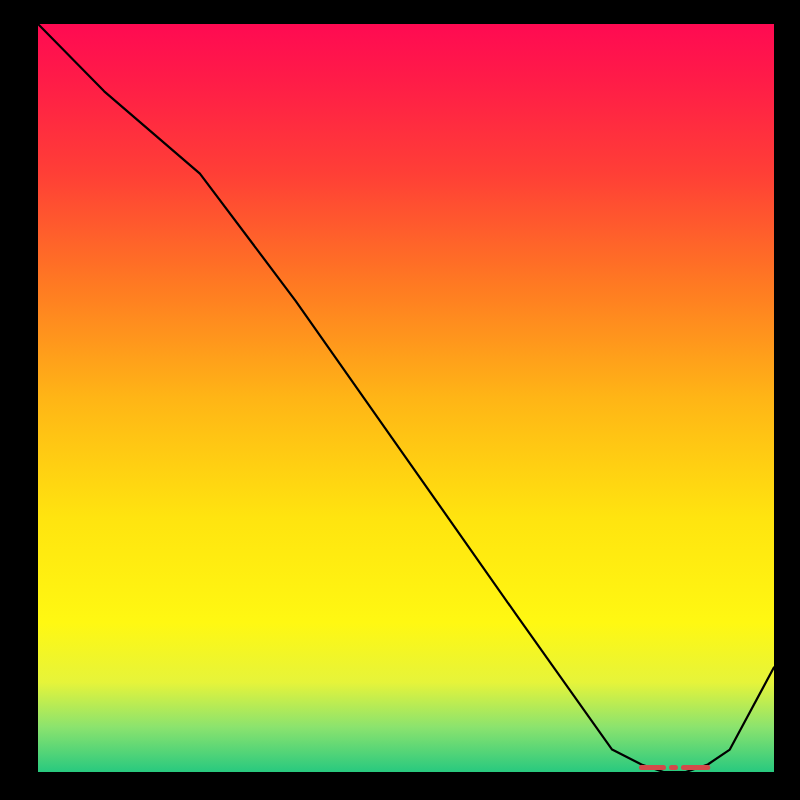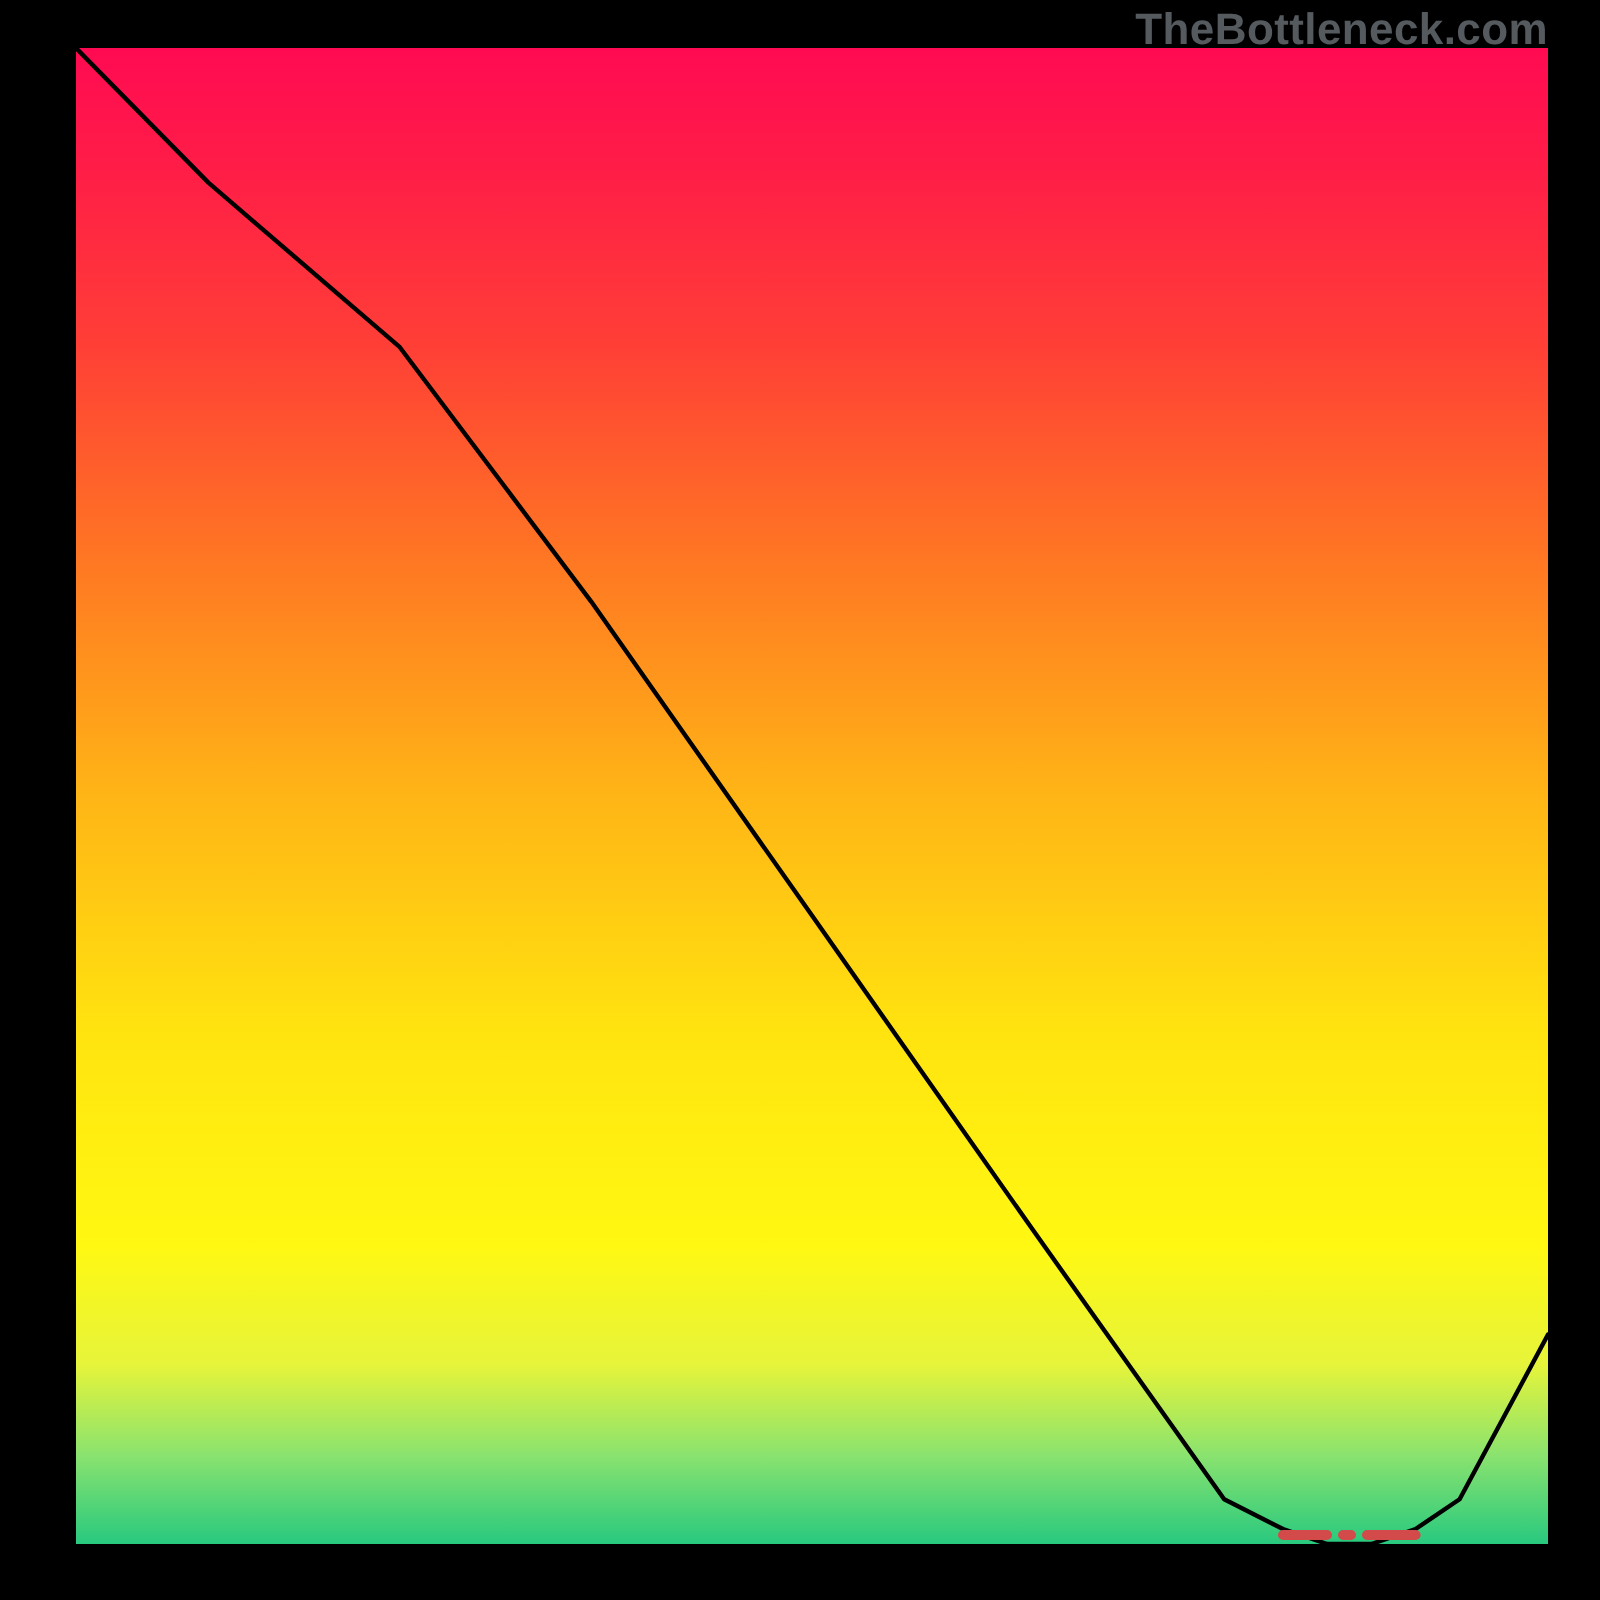--- a/index.html
+++ b/index.html
@@ -53,21 +53,20 @@
     top: 24px;
     width: 736px;
     height: 748px;
     pointer-events: none;
   }
 </style>
 </head>
 <body>
 <div class="frame">
 
-  <div class="watermark">TheBottleneck.com</div>
 
   <div class="plot-area"></div>
 
   <svg class="svg-overlay" viewBox="0 0 736 748" preserveAspectRatio="none">
 
     <path id="curve" fill="none" stroke="#000" stroke-width="2.2" stroke-linecap="round" stroke-linejoin="round" d="M0.0 0.0 L66.2 67.3 L161.9 149.6 L257.6 276.8 L368.0 433.8 L478.4 590.9 L574.1 725.6 L603.5 740.5 L625.6 748.0 L647.7 748.0 L669.8 740.5 L691.8 725.6 L736.0 643.3"></path>
 
     <path id="marker" fill="none" stroke="#d24a4a" stroke-width="5" stroke-linecap="round" stroke-dasharray="22 8 4 8 36 8 6 10" d="M603.5 743.5 L669.8 743.5"></path>
   </svg>
 </div>

